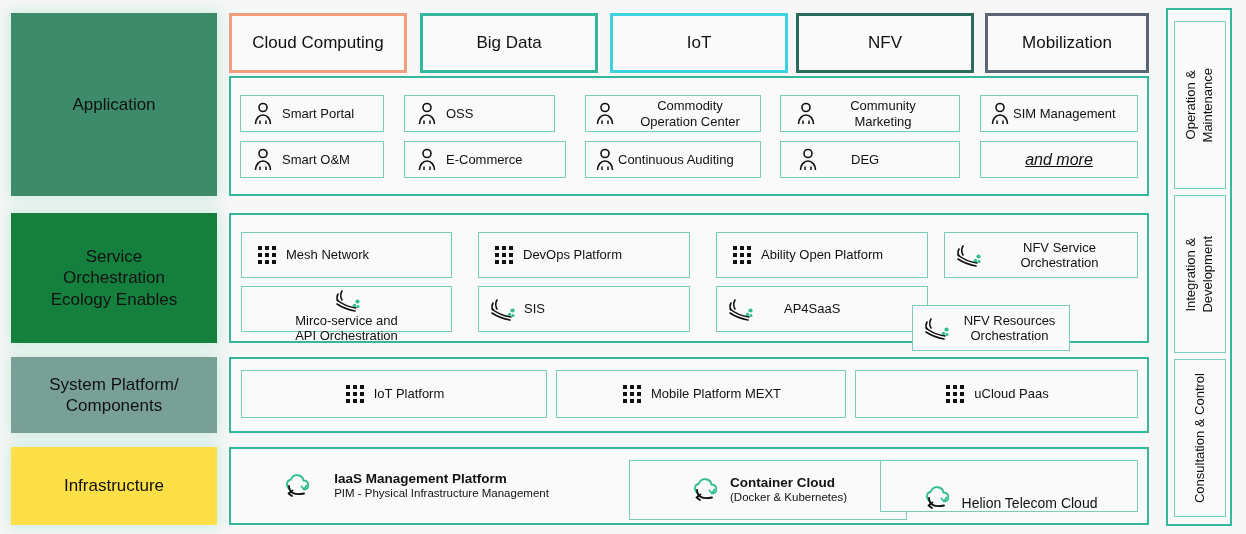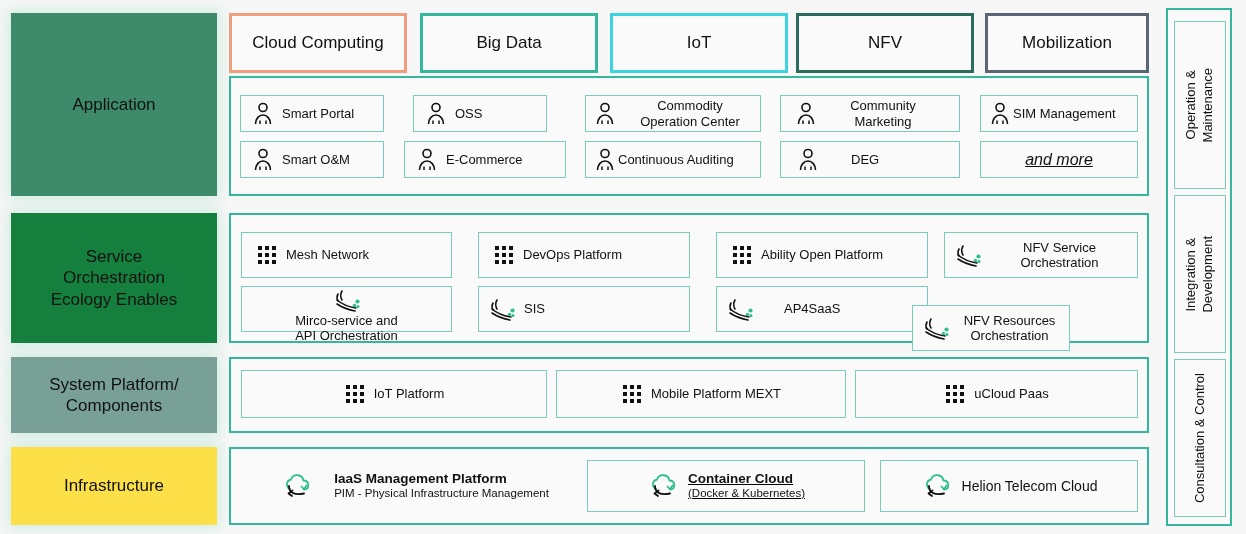--- a/index.html
+++ b/index.html
@@ -195,21 +195,21 @@
       <svg viewBox="0 0 26 26">
           <circle cx="13" cy="6.5" r="4" fill="none" stroke="#111" stroke-width="1.6"></circle>
       <path d="M5.5 23 A7.5 9 0 0 1 20.5 23" fill="none" stroke="#111" stroke-width="1.6"></path>
       <line x1="10" y1="19.5" x2="10" y2="23" stroke="#111" stroke-width="1.5"></line>
       <line x1="16" y1="19.5" x2="16" y2="23" stroke="#111" stroke-width="1.5"></line>
         </svg>
     </span>
     <span class="lbl" style="white-space:pre-line">Smart Portal</span>
   </div>
 
-  <div class="cell" style="left:413px; top:95px; width:134px; height:37px;">
+  <div class="cell" style="left:404px; top:95px; width:151px; height:37px;">
     <span class="icon ico-person">
       <svg viewBox="0 0 26 26">
           <circle cx="13" cy="6.5" r="4" fill="none" stroke="#111" stroke-width="1.6"></circle>
       <path d="M5.5 23 A7.5 9 0 0 1 20.5 23" fill="none" stroke="#111" stroke-width="1.6"></path>
       <line x1="10" y1="19.5" x2="10" y2="23" stroke="#111" stroke-width="1.5"></line>
       <line x1="16" y1="19.5" x2="16" y2="23" stroke="#111" stroke-width="1.5"></line>
         </svg>
     </span>
     <span class="lbl" style="white-space:pre-line">OSS</span>
   </div>
@@ -530,36 +530,36 @@
         <path d="M8 13 C8 20 14 22.5 23 20.5" fill="none" stroke="#111" stroke-width="1.8" stroke-linecap="round"></path>
         <path d="M11.5 17.5 L7.5 20.5 L11 23" fill="none" stroke="#111" stroke-width="1.8" stroke-linecap="round" stroke-linejoin="round"></path>
       </svg>
     </span>
     <span class="infra-text">
       <span class="infra-title" style="display:block">IaaS Management Platform</span>
       <span class="infra-sub" style="display:block">PIM - Physical Infrastructure Management</span>
     </span>
   </div>
 
-  <div class="infra-item bordered" style="left:587px; top:460px; width:278px; height:52px;text-decoration:underline;">
+  <div class="infra-item bordered" style="left:629px; top:460px; width:278px; height:60px;">
     <span class="icon ico-cloud">
       <svg viewBox="0 0 32 26">
         <path d="M9 16 A5 5 0 0 1 10 6.5 A6.5 6.5 0 0 1 22.5 7.5 A4.6 4.6 0 0 1 24 16.5" fill="none" stroke="#2ebd8f" stroke-width="1.8" stroke-linecap="round"></path>
         <path d="M25.5 12.5 L23 16.5 L20.5 13.5" fill="none" stroke="#2ebd8f" stroke-width="1.8" stroke-linecap="round" stroke-linejoin="round"></path>
         <path d="M8 13 C8 20 14 22.5 23 20.5" fill="none" stroke="#111" stroke-width="1.8" stroke-linecap="round"></path>
         <path d="M11.5 17.5 L7.5 20.5 L11 23" fill="none" stroke="#111" stroke-width="1.8" stroke-linecap="round" stroke-linejoin="round"></path>
       </svg>
     </span>
     <span class="infra-text">
       <span class="infra-title" style="display:block">Container Cloud</span>
       <span class="infra-sub" style="display:block">(Docker &amp; Kubernetes)</span>
     </span>
   </div>
 
-  <div class="infra-item bordered" style="left:880px; top:460px; width:258px; height:52px;">
+  <div class="infra-item bordered" style="left:880px; top:460px; width:258px; height:52px;align-items:flex-end;">
     <span class="icon ico-cloud">
       <svg viewBox="0 0 32 26">
         <path d="M9 16 A5 5 0 0 1 10 6.5 A6.5 6.5 0 0 1 22.5 7.5 A4.6 4.6 0 0 1 24 16.5" fill="none" stroke="#2ebd8f" stroke-width="1.8" stroke-linecap="round"></path>
         <path d="M25.5 12.5 L23 16.5 L20.5 13.5" fill="none" stroke="#2ebd8f" stroke-width="1.8" stroke-linecap="round" stroke-linejoin="round"></path>
         <path d="M8 13 C8 20 14 22.5 23 20.5" fill="none" stroke="#111" stroke-width="1.8" stroke-linecap="round"></path>
         <path d="M11.5 17.5 L7.5 20.5 L11 23" fill="none" stroke="#111" stroke-width="1.8" stroke-linecap="round" stroke-linejoin="round"></path>
       </svg>
     </span>
     <span class="infra-one">Helion Telecom Cloud</span>
   </div>

